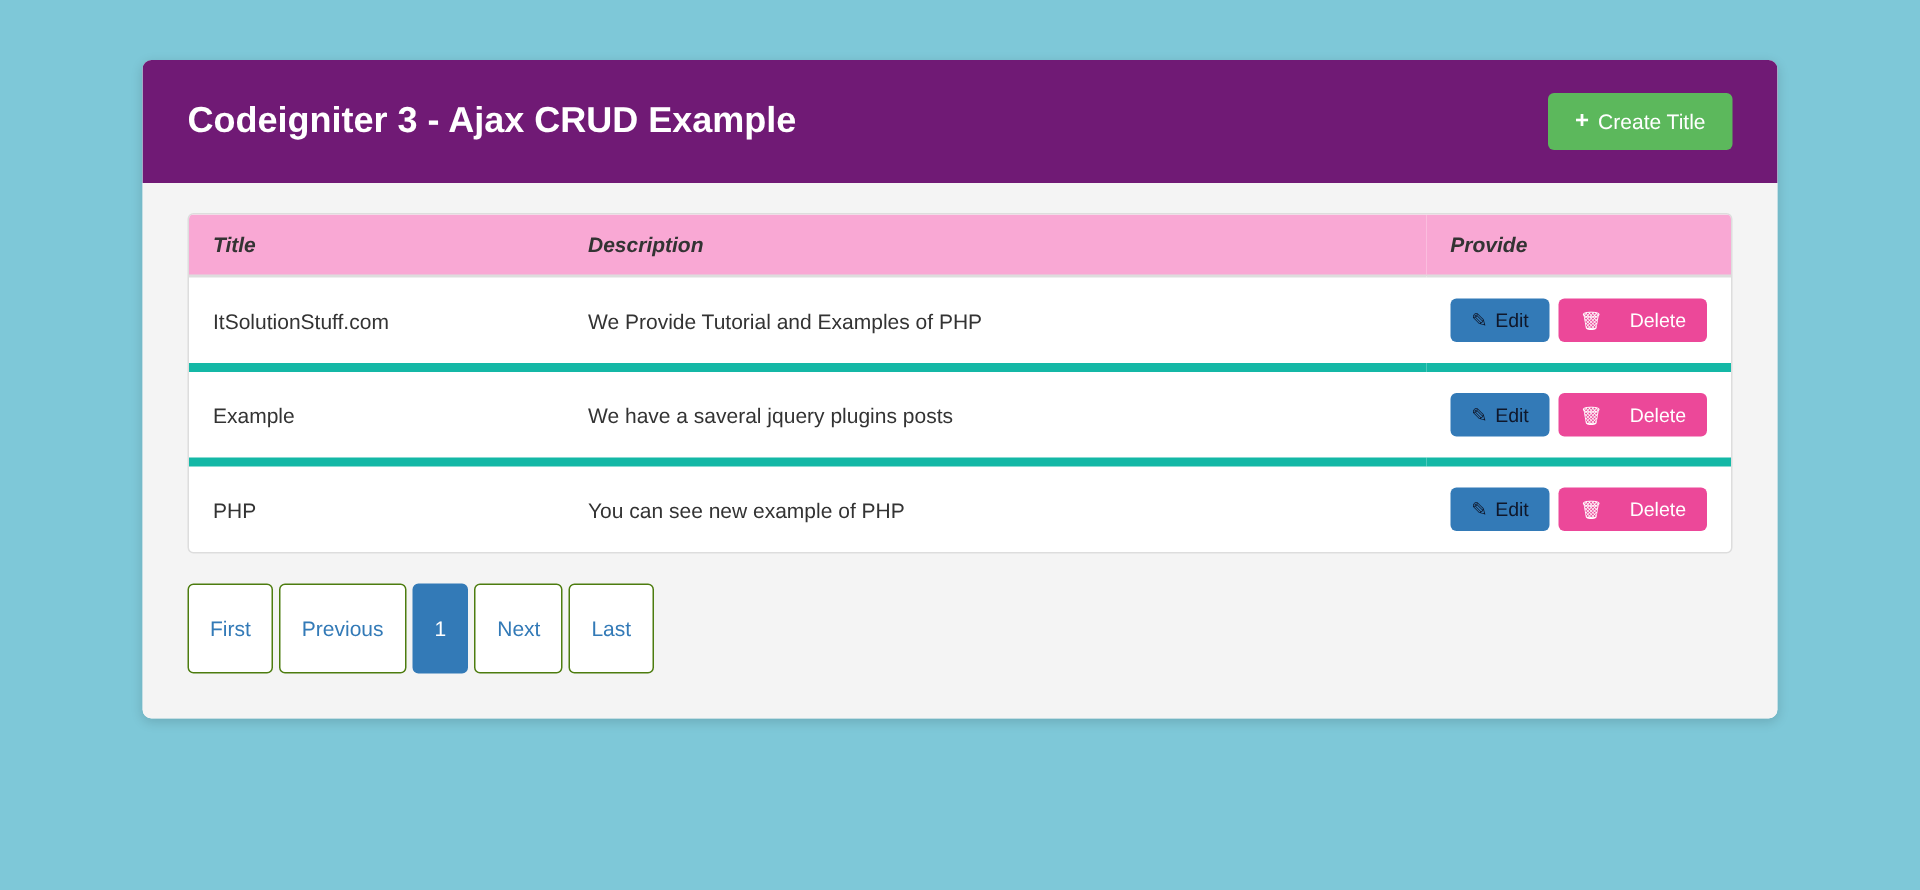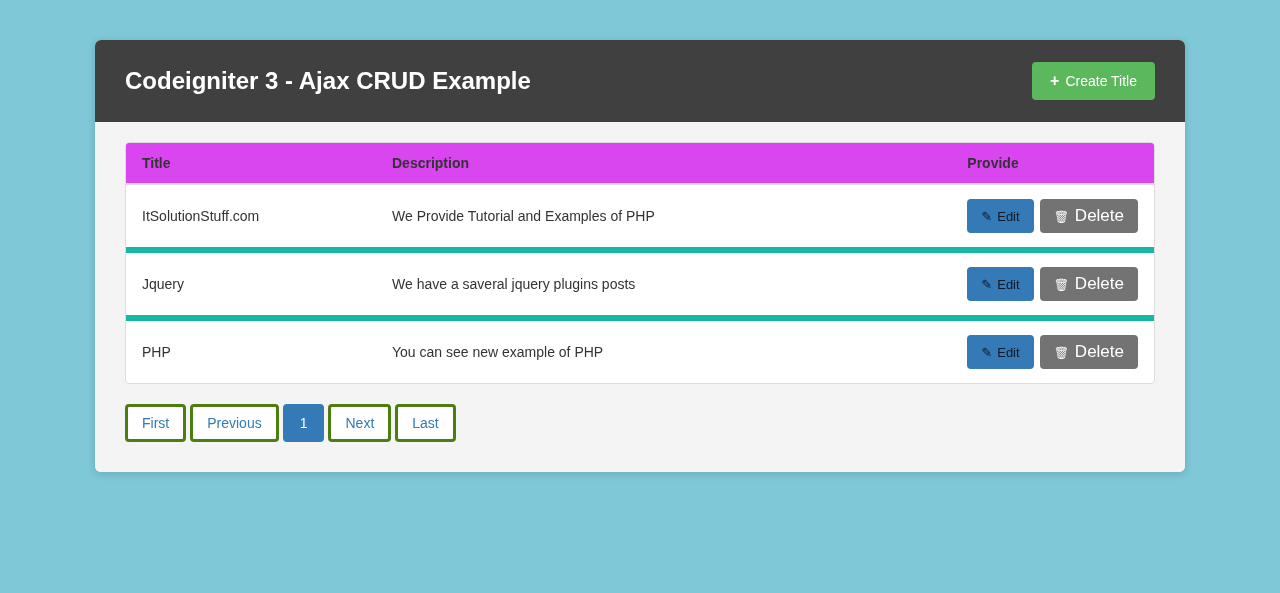--- a/index.html
+++ b/index.html
@@ -21,21 +21,21 @@
 
     .main-container {
       background-color: #f8f9fa;
       border-radius: 6px;
       overflow: hidden;
       width: 1090px;
       box-shadow: 0 2px 8px rgba(0,0,0,0.15);
     }
 
     .header {
-      background-color: #404040;
+      background-color: #701a75;
       padding: 22px 30px;
       display: flex;
       align-items: center;
       justify-content: space-between;
     }
 
     .header-title {
       color: white;
       font-size: 24px;
       font-weight: bold;
@@ -66,21 +66,22 @@
       border-radius: 4px;
       overflow: hidden;
     }
 
     table {
       width: 100%;
       border-collapse: collapse;
     }
 
     thead tr {
-      background-color: #d946ef;
+      background-color: #f9a8d4;
+      font-style: italic;
     }
 
     th {
       text-align: left;
       padding: 12px 16px;
       font-weight: bold;
       color: #333;
       border-bottom: 2px solid #ddd;
     }
 
@@ -120,44 +121,44 @@
       border-radius: 4px;
       padding: 7px 14px;
       cursor: pointer;
       font-size: 13px;
       display: flex;
       align-items: center;
       gap: 5px;
     }
 
     .btn-delete {
-      background-color: #737373;
+      background-color: #ec4899;
       color: white;
       border: none;
       border-radius: 4px;
       padding: 7px 14px;
       cursor: pointer;
-      font-size: 17px;
-      display: flex;
-      align-items: center;
-      gap: 6px;
+      font-size: 13px;
+      display: flex;
+      align-items: center;
+      gap: 18px;
     }
 
     .pagination {
       margin-top: 20px;
       display: flex;
       gap: 4px;
     }
 
     .page-btn {
       background-color: white;
       color: #337ab7;
-      border: 3px solid #4d7c0f;
-      border-radius: 4px;
-      padding: 8px 14px;
+      border: 1px solid #4d7c0f;
+      border-radius: 4px;
+      padding: 21px 14px;
       cursor: pointer;
       font-size: 14px;
     }
 
     .page-btn.active {
       background-color: #337ab7;
       color: white;
       border-color: #337ab7;
     }
 
@@ -214,21 +215,21 @@
                     <span>Edit</span>
                   </button>
                   <button class="btn-delete">
                     <span class="icon-trash"></span>
                     <span>Delete</span>
                   </button>
                 </div>
               </td>
             </tr>
             <tr>
-              <td class="col-title">Jquery</td>
+              <td class="col-title">Example</td>
               <td class="col-description">We have a saveral jquery plugins posts</td>
               <td class="col-action">
                 <div class="action-buttons">
                   <button class="btn-edit">
                     <span class="icon-pencil"></span>
                     <span>Edit</span>
                   </button>
                   <button class="btn-delete">
                     <span class="icon-trash"></span>
                     <span>Delete</span>

